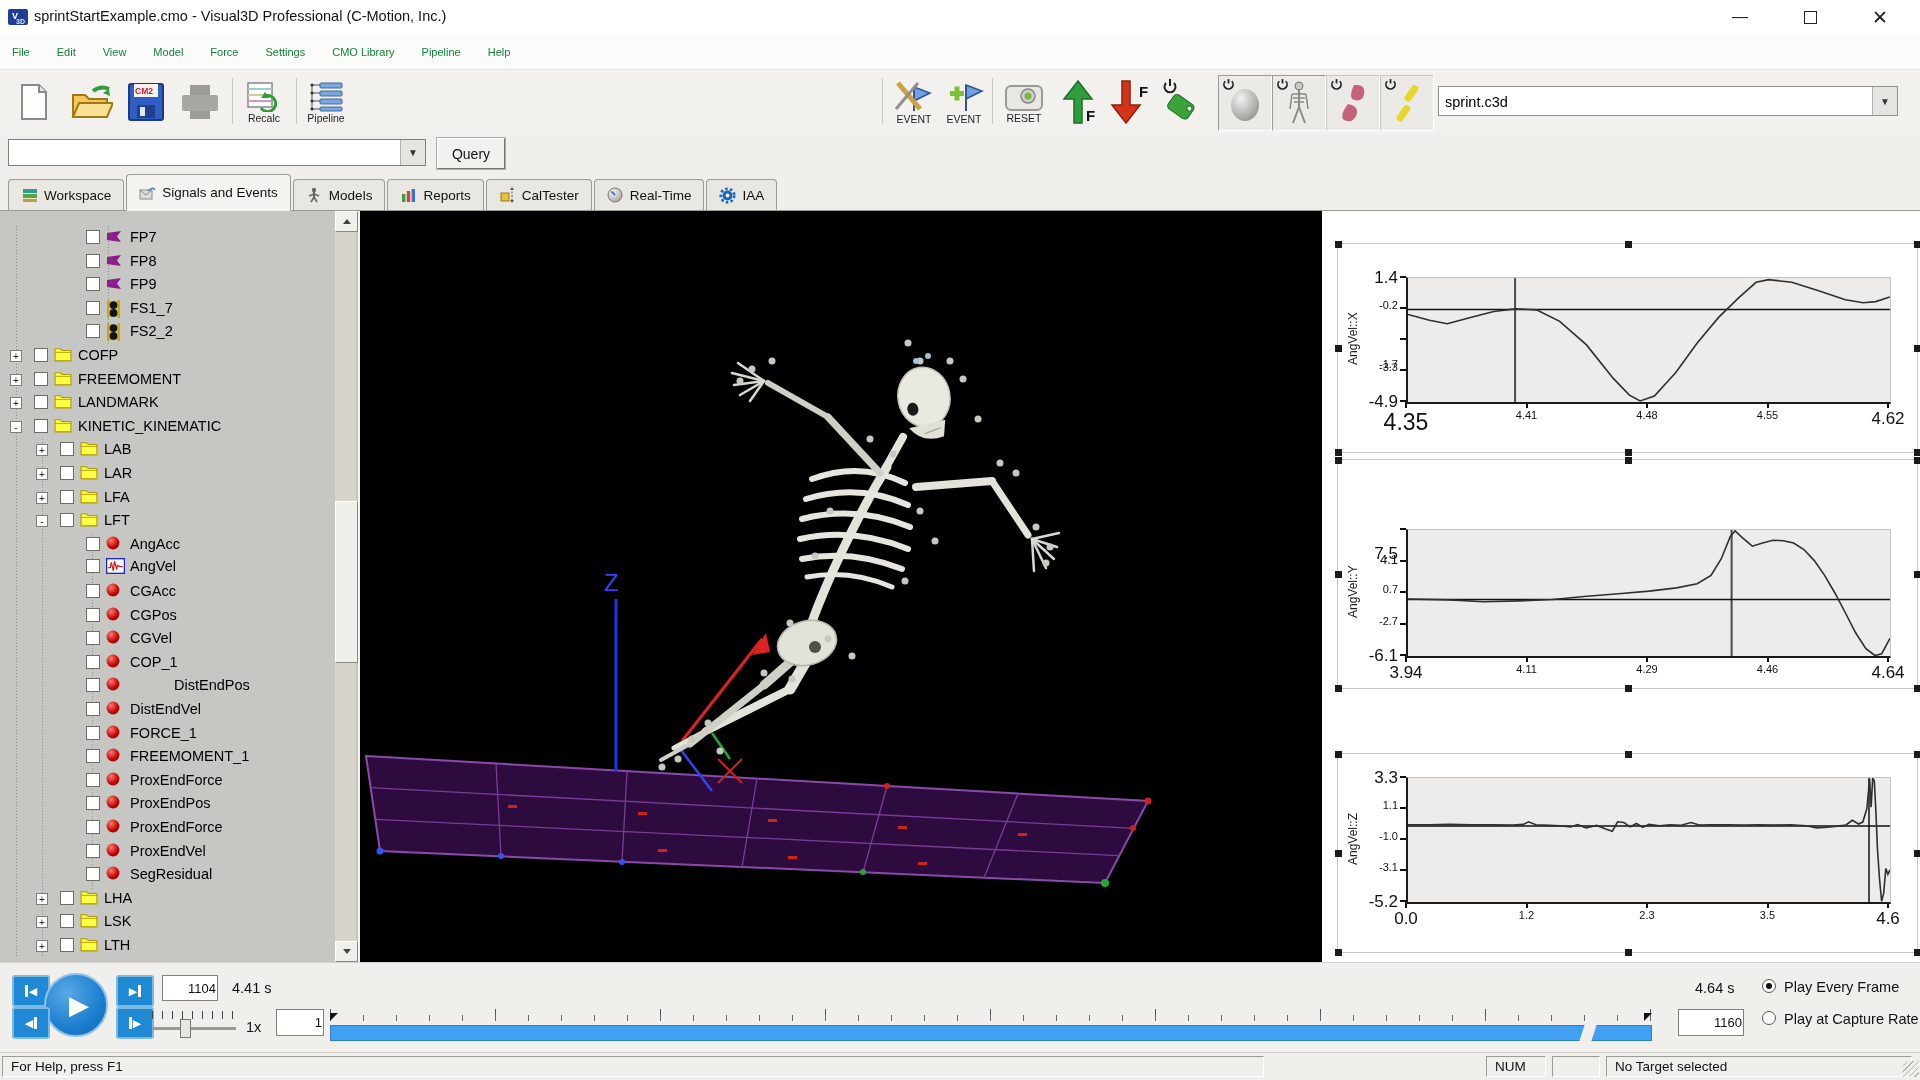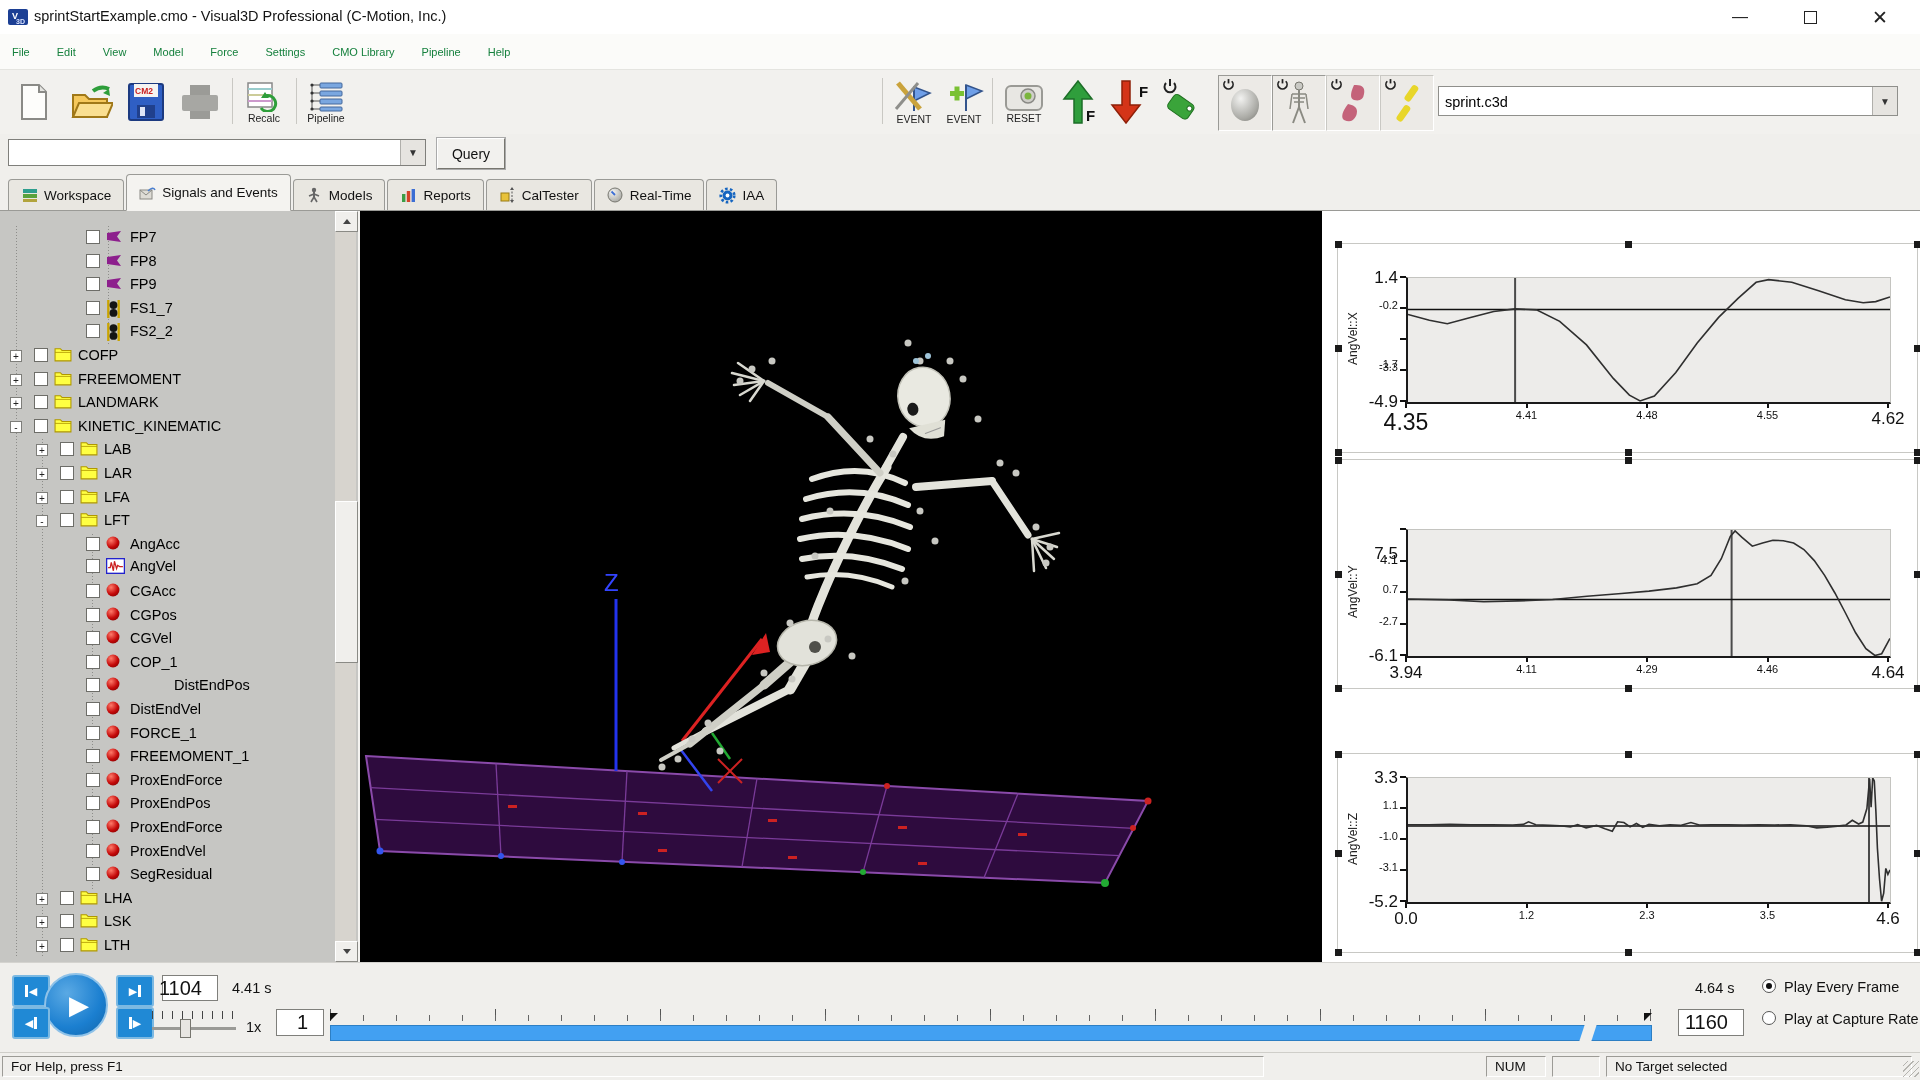--- a/index.html
+++ b/index.html
@@ -93,22 +93,22 @@
   
   #playbar{left:0;top:962px;width:1920px;height:90px;background:#f0efec;border-top:1px solid #d4d3cf;}
   .bluebtn{position:absolute;width:34px;height:28px;background:#2089d5;border:2px solid #7cb9e2;
            border-radius:3px;display:flex;align-items:center;justify-content:center;cursor:pointer;
            color:#fff;font-size:11px;gap:1px;}
   .bluebtn .vb{width:3px;height:12px;background:#fff;}
   #play-big{position:absolute;left:44px;top:10px;width:64px;height:64px;border-radius:50%;
             background:radial-gradient(circle at 35% 30%,#5aa9e4,#1b7fd0 60%,#1266ab);
             border:2px solid #8fc2e8;display:flex;align-items:center;justify-content:center;
             color:#fff;font-size:26px;cursor:pointer;padding-left:6px;box-sizing:border-box;}
-  .numbox{position:absolute;background:#fff;border:1px solid #7f7f7b;font-size:20px;
-          display:flex;align-items:center;justify-content:flex-end;padding:0 15px;box-sizing:border-box;}
+  .numbox{position:absolute;background:#fff;border:1px solid #7f7f7b;font-size:13px;
+          display:flex;align-items:center;justify-content:flex-end;padding:0 1px;box-sizing:border-box;}
   .plabel{position:absolute;font-size:14.5px;color:#111;}
   #tl-big{left:330px;top:46px;width:1322px;height:12px;
           background:repeating-linear-gradient(to right,#555 0 1px,transparent 1px 165px);}
   #tl-small{left:330px;top:52px;width:1322px;height:6px;
           background:repeating-linear-gradient(to right,#666 0 1px,transparent 1px 33px);}
   #tl-bar{left:330px;top:62px;width:1322px;height:16px;background:#42a0f2;border:1px solid #2d7fc4;box-sizing:border-box;cursor:pointer;}
   .tl-notch{position:absolute;top:61px;width:12px;height:18px;background:#f0efec;transform:skewX(-18deg);}
   .tl-marker{position:absolute;top:50px;width:0;height:0;border-left:8px solid #111;border-bottom:8px solid transparent;}
   .radio{position:absolute;width:14px;height:14px;border-radius:50%;border:1.5px solid #555;background:#fff;
          box-sizing:border-box;cursor:pointer;}

